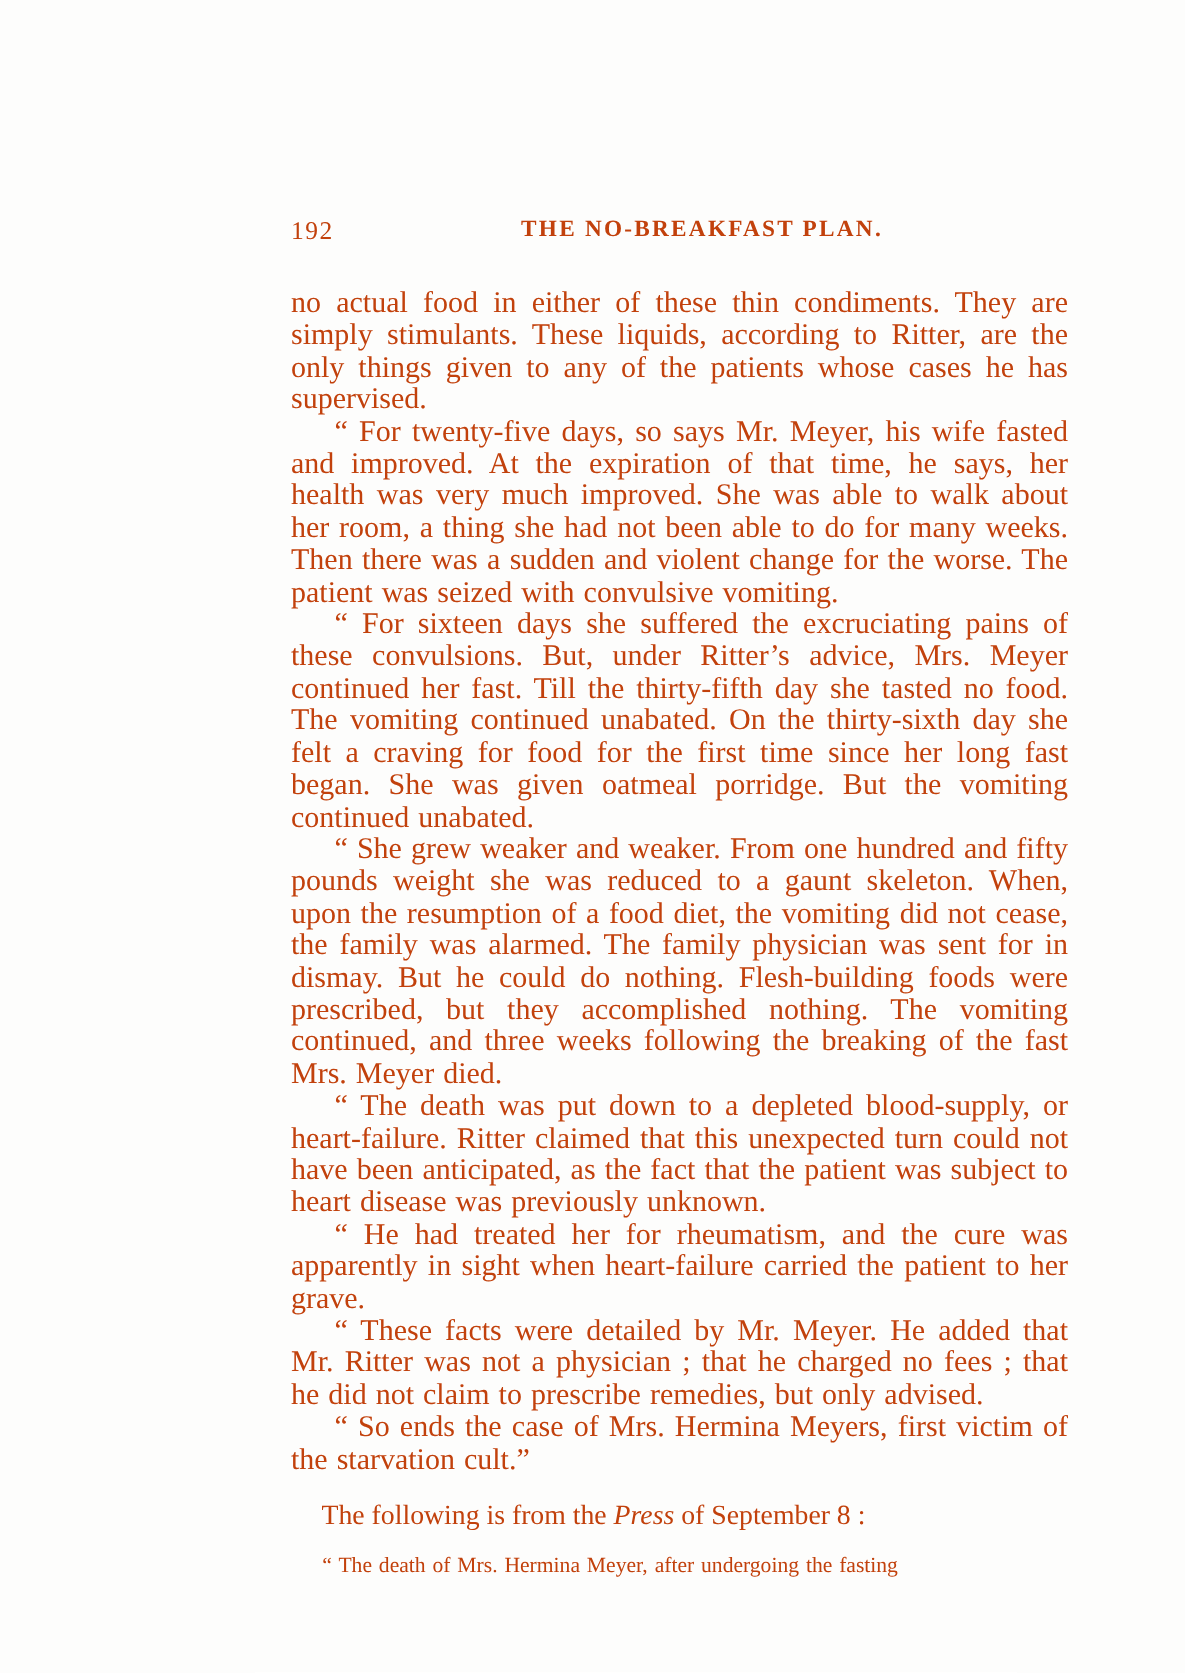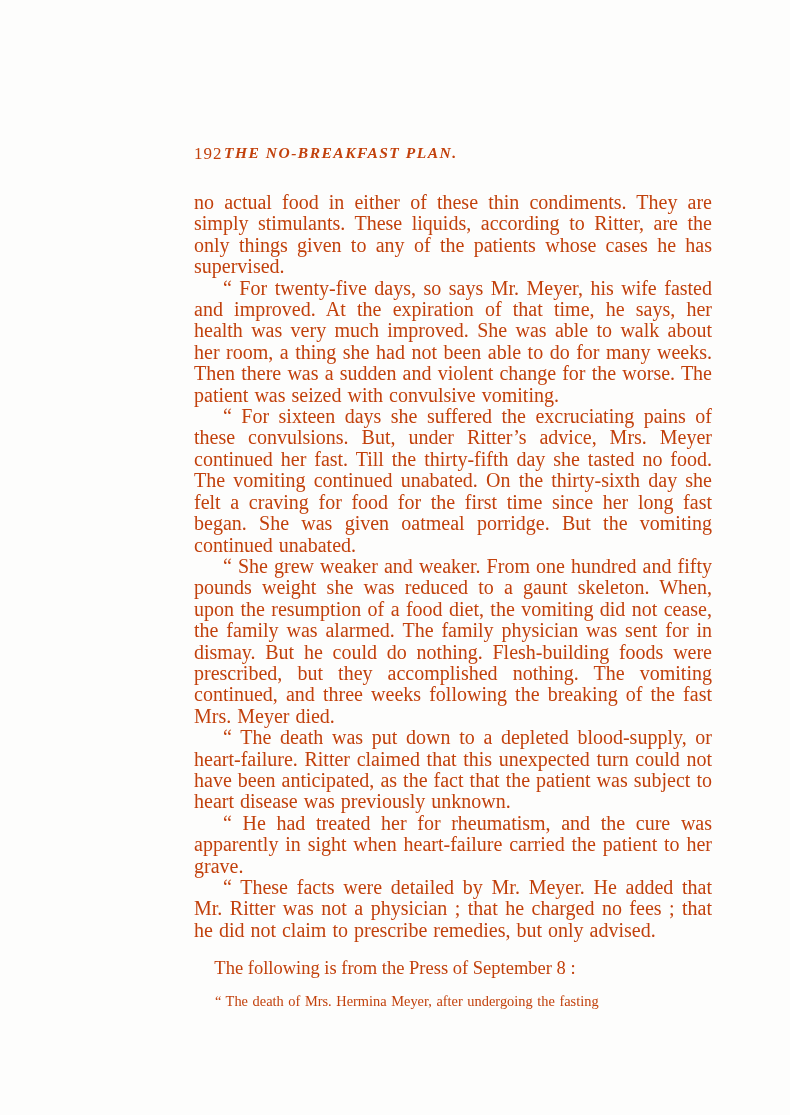--- a/index.html
+++ b/index.html
@@ -28,23 +28,22 @@
     margin-bottom: 26px;
   }
   .page-number {
     position: absolute;
     left: 0;
     top: 0;
     font-size: 17px;
     letter-spacing: 1px;
   }
   .head-title {
-    text-align: left;
+    text-align: center;
     font-size: 15.5px;
-    font-style: italic;
     font-weight: bold;
     letter-spacing: 1.5px;
     padding-left: 30px;
   }
   .body-copy p {
     margin: 0;
     font-size: 20px;
     line-height: 21.4px;
     text-align: justify;
     text-indent: 1.45em;
@@ -54,20 +53,21 @@
     text-indent: 0;
   }
   .interlude {
     margin: 14px 0 0 0;
     font-size: 18.5px;
     line-height: 26px;
     text-indent: 1.1em;
     text-align: left;
   }
   .interlude .press {
+    font-style: italic;
   }
   .closing p {
     margin: 10px 0 0 0;
     font-size: 14.4px;
     line-height: 21.4px;
     text-align: justify;
     text-indent: 1.45em;
     word-spacing: 1px;
   }
 </style>
@@ -83,20 +83,21 @@
     </div>
 
     <div class="body-copy">
       <p class="no-indent">no actual food in either of these thin condiments.  They are simply stimulants.  These liquids, according to Ritter, are the only things given to any of the patients whose cases he has supervised.</p>
       <p>“ For twenty-five days, so says Mr. Meyer, his wife fasted and improved.  At the expiration of that time, he says, her health was very much improved.  She was able to walk about her room, a thing she had not been able to do for many weeks.  Then there was a sudden and violent change for the worse.  The patient was seized with convulsive vomiting.</p>
       <p>“ For sixteen days she suffered the excruciating pains of these convulsions.  But, under Ritter’s advice, Mrs. Meyer continued her fast. Till the thirty-fifth day she tasted no food.  The vomiting continued unabated.  On the thirty-sixth day she felt a craving for food for the first time since her long fast began.  She was given oatmeal porridge. But the vomiting continued unabated.</p>
       <p>“ She grew weaker and weaker.  From one hundred and fifty pounds weight she was reduced to a gaunt skeleton.  When, upon the resumption of a food diet, the vomiting did not cease, the family was alarmed. The family physician was sent for in dismay.  But he could do nothing. Flesh-building foods were prescribed, but they accomplished nothing. The vomiting continued, and three weeks following the breaking of the fast Mrs. Meyer died.</p>
       <p>“ The death was put down to a depleted blood-supply, or heart-failure.  Ritter claimed that this unexpected turn could not have been anticipated, as the fact that the patient was subject to heart disease was previously unknown.</p>
       <p>“ He had treated her for rheumatism, and the cure was apparently in sight when heart-failure carried the patient to her grave.</p>
       <p>“ These facts were detailed by Mr. Meyer.  He added that Mr. Ritter was not a physician ; that he charged no fees ; that he did not claim to prescribe remedies, but only advised.</p>
+      <p>“ So ends the case of Mrs. Hermina Meyers, first victim of the starvation cult.”</p>
     </div>
 
     <p class="interlude"><span>The following is from the </span><span class="press">Press</span><span> of September 8 :</span></p>
 
     <div class="closing">
       <p>“ The death of Mrs. Hermina Meyer, after undergoing the fasting</p>
     </div>
 
   </div>
 </div>

